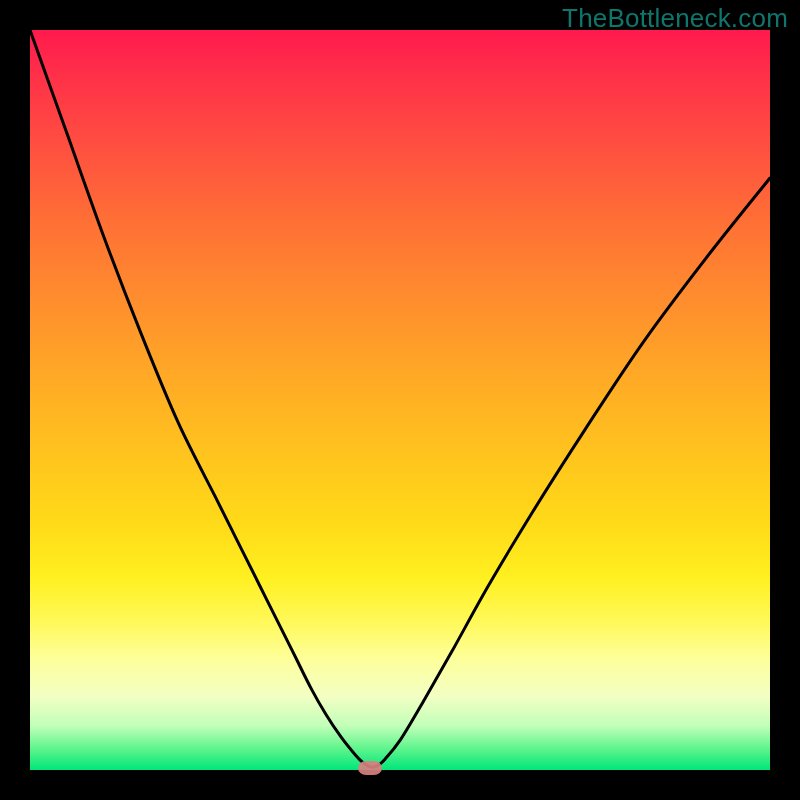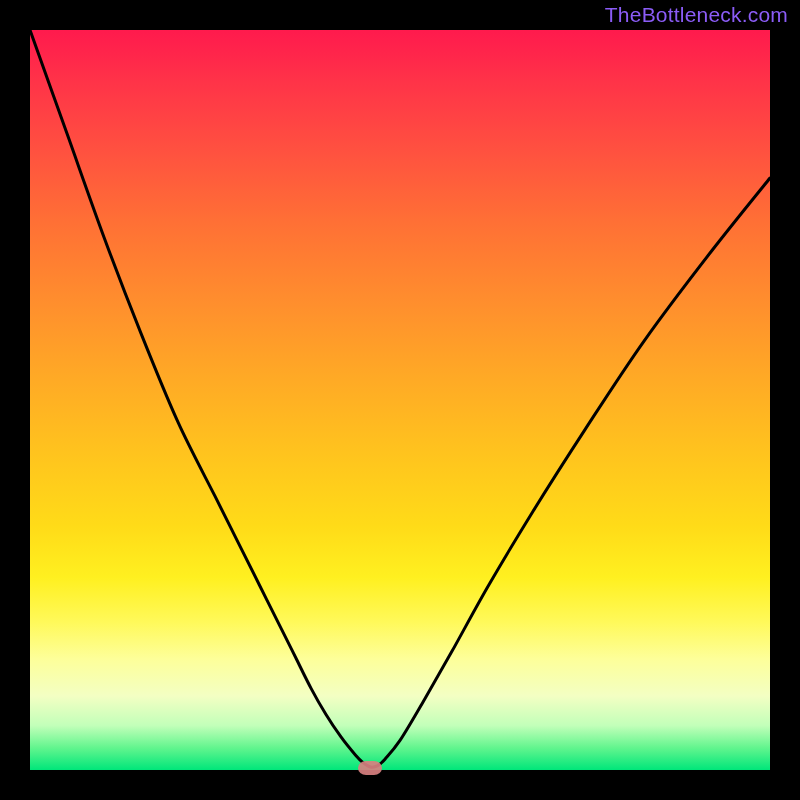--- a/index.html
+++ b/index.html
@@ -56,22 +56,22 @@
     height: 14px;
     border-radius: 8px / 7px;
     background: #d88080;
     opacity: 0.92;
     transform: translate(-50%, -50%);
   }
   .watermark {
     position: absolute;
     top: 3px;
     right: 12px;
-    color: #8b5cf6;
-    font-size: 21px;
+    color: #0f766e;
+    font-size: 26px;
     font-weight: 500;
     letter-spacing: 0.2px;
     user-select: none;
   }
 </style>
 </head>
 <body>
 
 <div class="frame">
 

